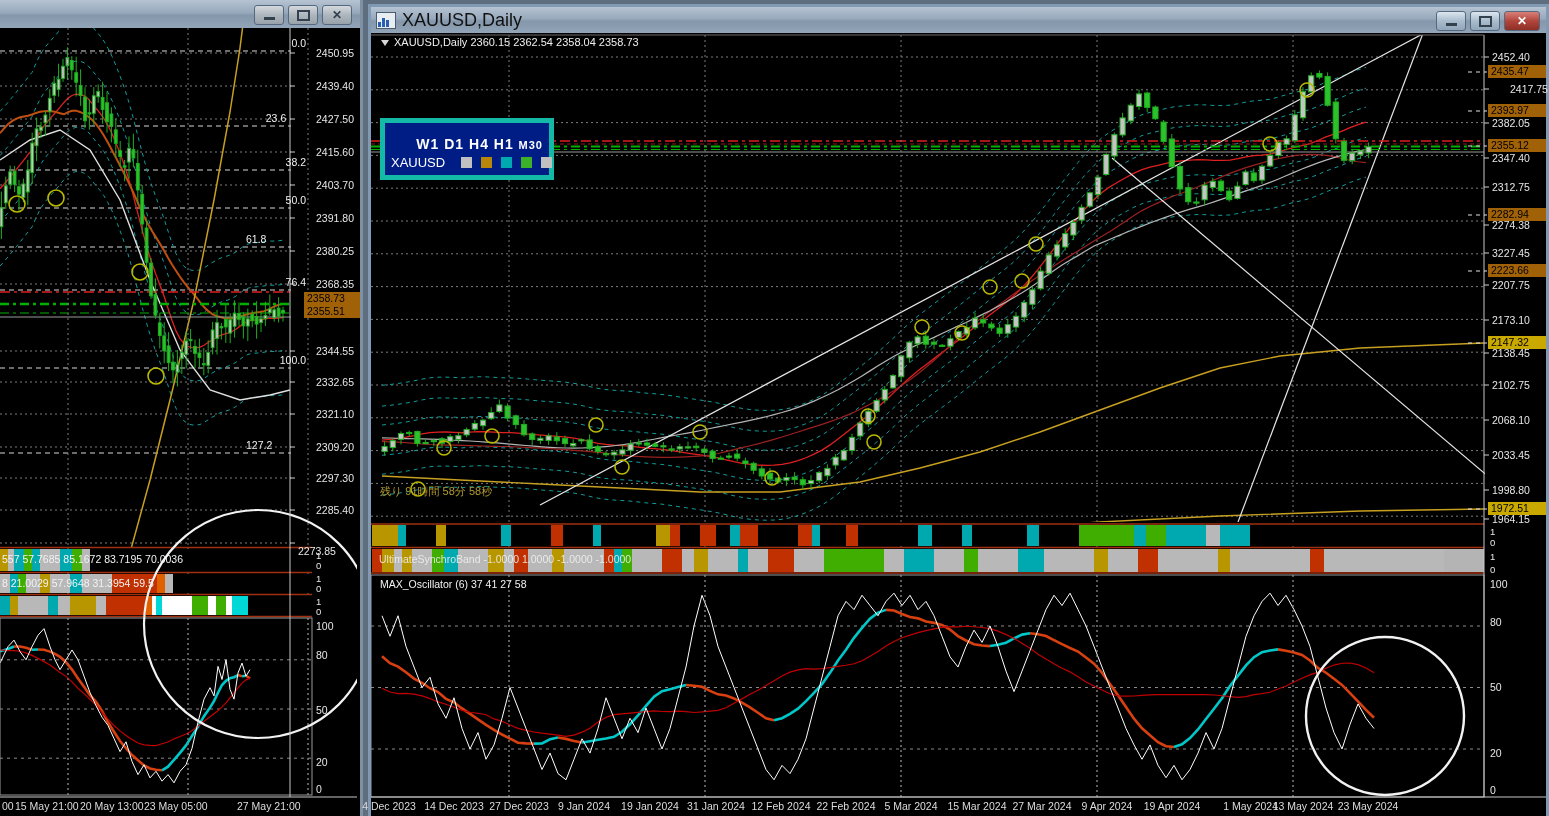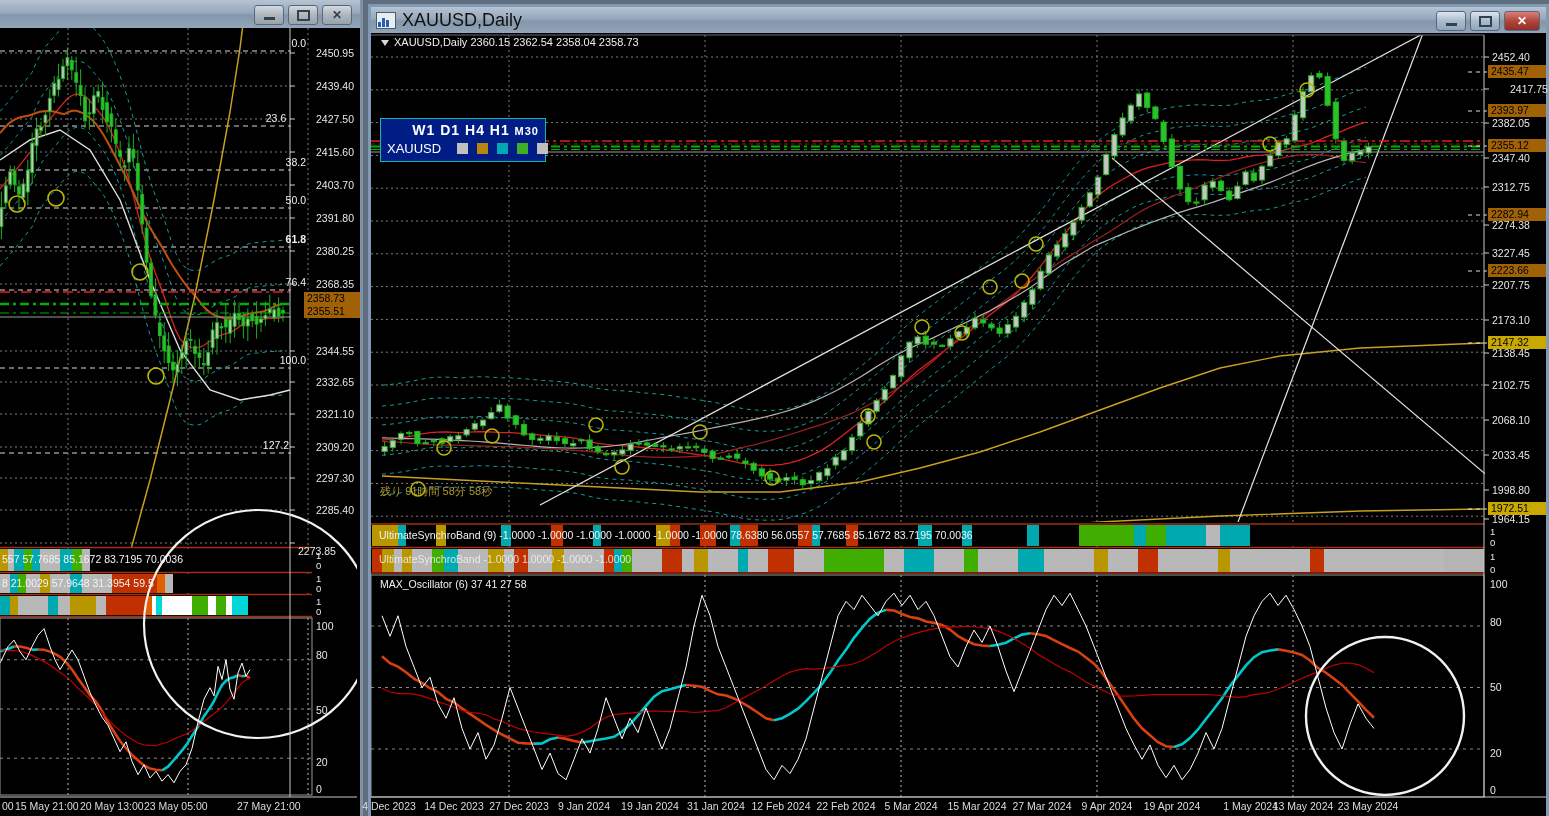--- a/index.html
+++ b/index.html
@@ -33,22 +33,22 @@
   .badge{
     position:absolute;font-size:10.5px;color:#000;background:#a16207;
     padding:0 3px;line-height:13px;white-space:nowrap;
   }
   .badge.yellow{background:#c9a800;}
   .fiblbl{position:absolute;color:#f0f0f0;font-size:10.5px;white-space:nowrap;}
   .ohlc{position:absolute;color:#efefef;font-size:11px;white-space:nowrap;}
   .tri{display:inline-block;width:0;height:0;border-left:4px solid transparent;
        border-right:4px solid transparent;border-top:6px solid #d8d8d8;margin-right:5px;}
   .infopanel{
-    position:absolute;background:#001d86;border:1px solid #14b8a6;
-    color:#fff;padding:3px 6px 5px 6px;
+    position:absolute;background:#001d86;border:5px solid #14b8a6;
+    color:#fff;padding:13px 6px 5px 6px;
   }
   .infopanel .tf{text-align:right;font-size:14px;font-weight:bold;letter-spacing:1px;}
   .infopanel .tf .m30{font-size:11px;font-weight:bold;}
   .infopanel .row2{display:flex;align-items:center;gap:16px;margin-top:3px;}
   .infopanel .sym{font-size:13px;}
   .sq{width:11px;height:11px;display:inline-block;}
   .countdown{position:absolute;color:#b29a2e;font-size:11px;white-space:nowrap;}
   .striptext{position:absolute;color:#f2f2f2;font-size:10.5px;white-space:nowrap;}
   .icon16{width:16px;height:13px;background:#e8edf3;border:1px solid #4a5c6e;
           display:flex;align-items:flex-end;gap:1px;padding:1px;}
@@ -830,21 +830,20 @@
           <span class="sq" style="background: rgb(184, 134, 11);"></span>
           <span class="sq" style="background: rgb(0, 168, 176);"></span>
           <span class="sq" style="background: rgb(60, 176, 40);"></span>
           <span class="sq" style="background: rgb(192, 192, 192);"></span>
         </span>
     </div>
   </div>
 
   <div class="countdown" style="left:380px;top:484px;">残り 91時間 58分 58秒</div>
 
-  <div class="striptext" style="left:379px;top:529px;">UltimateSynchroBand (9) -1.0000 -1.0000 -1.0000 -1.0000 -1.0000 -1.0000 78.6380 56.0557 57.7685 85.1672 83.7195 70.0036</div>
   <div class="striptext" style="left:379px;top:553px;opacity:.85;">UltimateSynchroBand  -1.0000   1.0000 -1.0000    -1.0000</div>
   <div class="striptext" style="left:380px;top:578px;">MAX_Oscillator (6) 37 41 27 58</div>
 
   <div class="striptext" style="left:2px;top:553px;">557 57.7685 85.1672 83.7195 70.0036</div>
   <div class="striptext" style="left:2px;top:577px;">8 21.0029 57.9648 31.3954 59.5</div>
 
 <div class="lbl" style="left: 1492px; top: 51px;">2452.40</div>
     <div class="badge" style="left: 1488px; top: 65px; width: 52px;">2435.47</div>
     <div class="lbl" style="left: 1492px; top: 83px; margin-left: 18px;">2417.75</div>
     <div class="badge" style="left: 1488px; top: 104px; width: 52px;">2393.97</div>
@@ -888,24 +887,24 @@
     <div class="lbl" style="left: 1002px; top: 800px; width: 80px; text-align: center; color: rgb(220, 220, 220);">27 Mar 2024</div>
     <div class="lbl" style="left: 1067px; top: 800px; width: 80px; text-align: center; color: rgb(220, 220, 220);">9 Apr 2024</div>
     <div class="lbl" style="left: 1132px; top: 800px; width: 80px; text-align: center; color: rgb(220, 220, 220);">19 Apr 2024</div>
     <div class="lbl" style="left: 1198px; top: 800px; width: 80px; text-align: right; color: rgb(220, 220, 220);">1 May 2024</div>
     <div class="lbl" style="left: 1263px; top: 800px; width: 80px; text-align: center; color: rgb(220, 220, 220);">13 May 2024</div>
     <div class="lbl" style="left: 1328px; top: 800px; width: 80px; text-align: center; color: rgb(220, 220, 220);">23 May 2024</div>
     <div class="fiblbl" style="left: 246px; top: 37px; width: 60px; text-align: right;">0.0</div>
     <div class="fiblbl" style="left: 246px; top: 112px; width: 60px; text-align: center;">23.6</div>
     <div class="fiblbl" style="left: 246px; top: 156px; width: 60px; text-align: right;">38.2</div>
     <div class="fiblbl" style="left: 246px; top: 194px; width: 60px; text-align: right;">50.0</div>
-    <div class="fiblbl" style="left: 246px; top: 233px; width: 60px; text-align: right; font-weight: bold;">61.8</div>
+    <div class="fiblbl" style="left: 246px; top: 233px; width: 60px; ">61.8</div>
     <div class="fiblbl" style="left: 246px; top: 276px; width: 60px; text-align: right;">76.4</div>
     <div class="fiblbl" style="left: 246px; top: 354px; width: 60px; text-align: right;">100.0</div>
-    <div class="fiblbl" style="left: 246px; top: 439px; width: 60px; text-align: center;">127.2</div>
+    <div class="fiblbl" style="left: 246px; top: 439px; width: 60px; text-align: left;">127.2</div>
     <div class="lbl" style="left: 298px; top: 47px; width: 56px; text-align: right;">2450.95</div>
     <div class="lbl" style="left: 298px; top: 80px; width: 56px; text-align: right;">2439.40</div>
     <div class="lbl" style="left: 298px; top: 113px; width: 56px; text-align: right;">2427.50</div>
     <div class="lbl" style="left: 298px; top: 146px; width: 56px; text-align: right;">2415.60</div>
     <div class="lbl" style="left: 298px; top: 179px; width: 56px; text-align: right;">2403.70</div>
     <div class="lbl" style="left: 298px; top: 212px; width: 56px; text-align: right;">2391.80</div>
     <div class="lbl" style="left: 298px; top: 245px; width: 56px; text-align: right;">2380.25</div>
     <div class="lbl" style="left: 298px; top: 278px; width: 56px; text-align: right;">2368.35</div>
     <div class="lbl" style="left: 298px; top: 345px; width: 56px; text-align: right;">2344.55</div>
     <div class="lbl" style="left: 298px; top: 376px; width: 56px; text-align: right;">2332.65</div>

